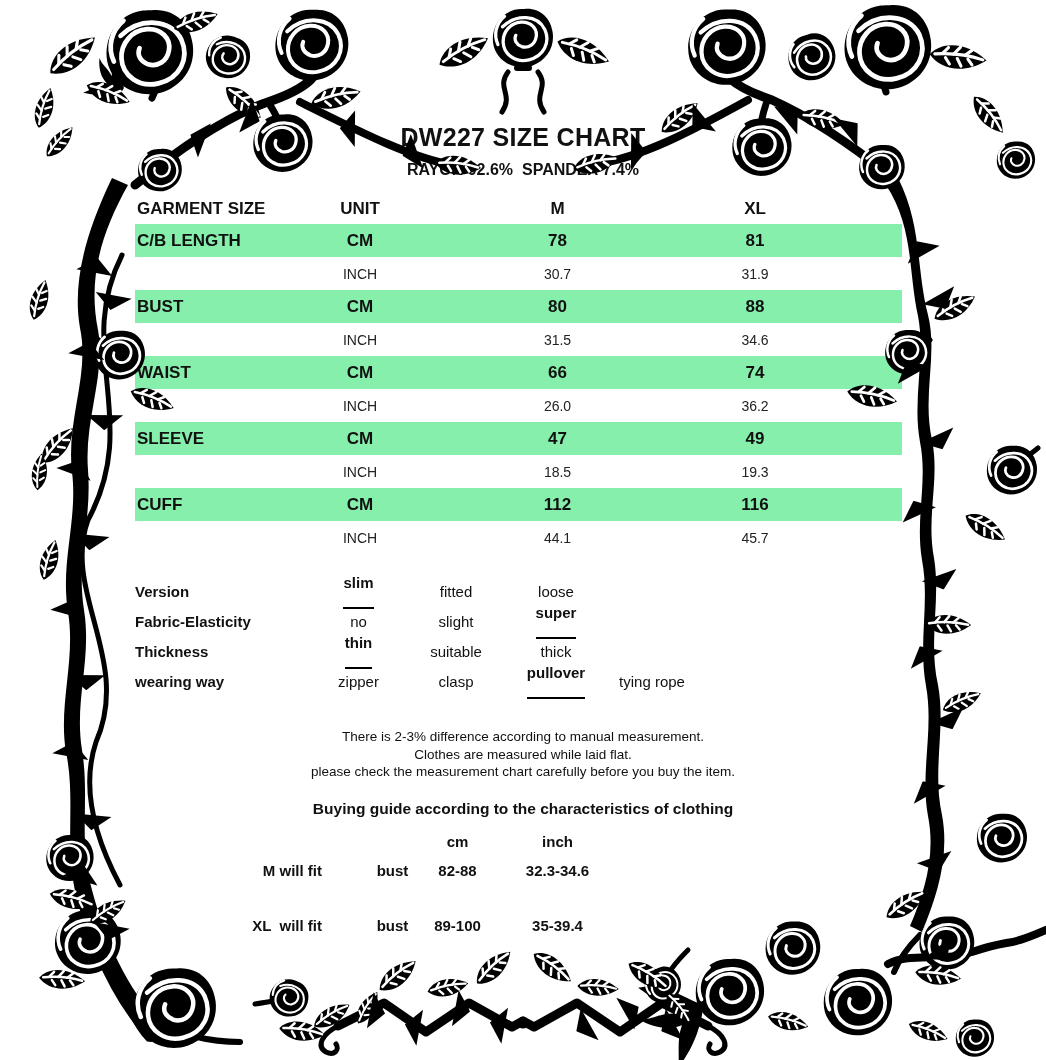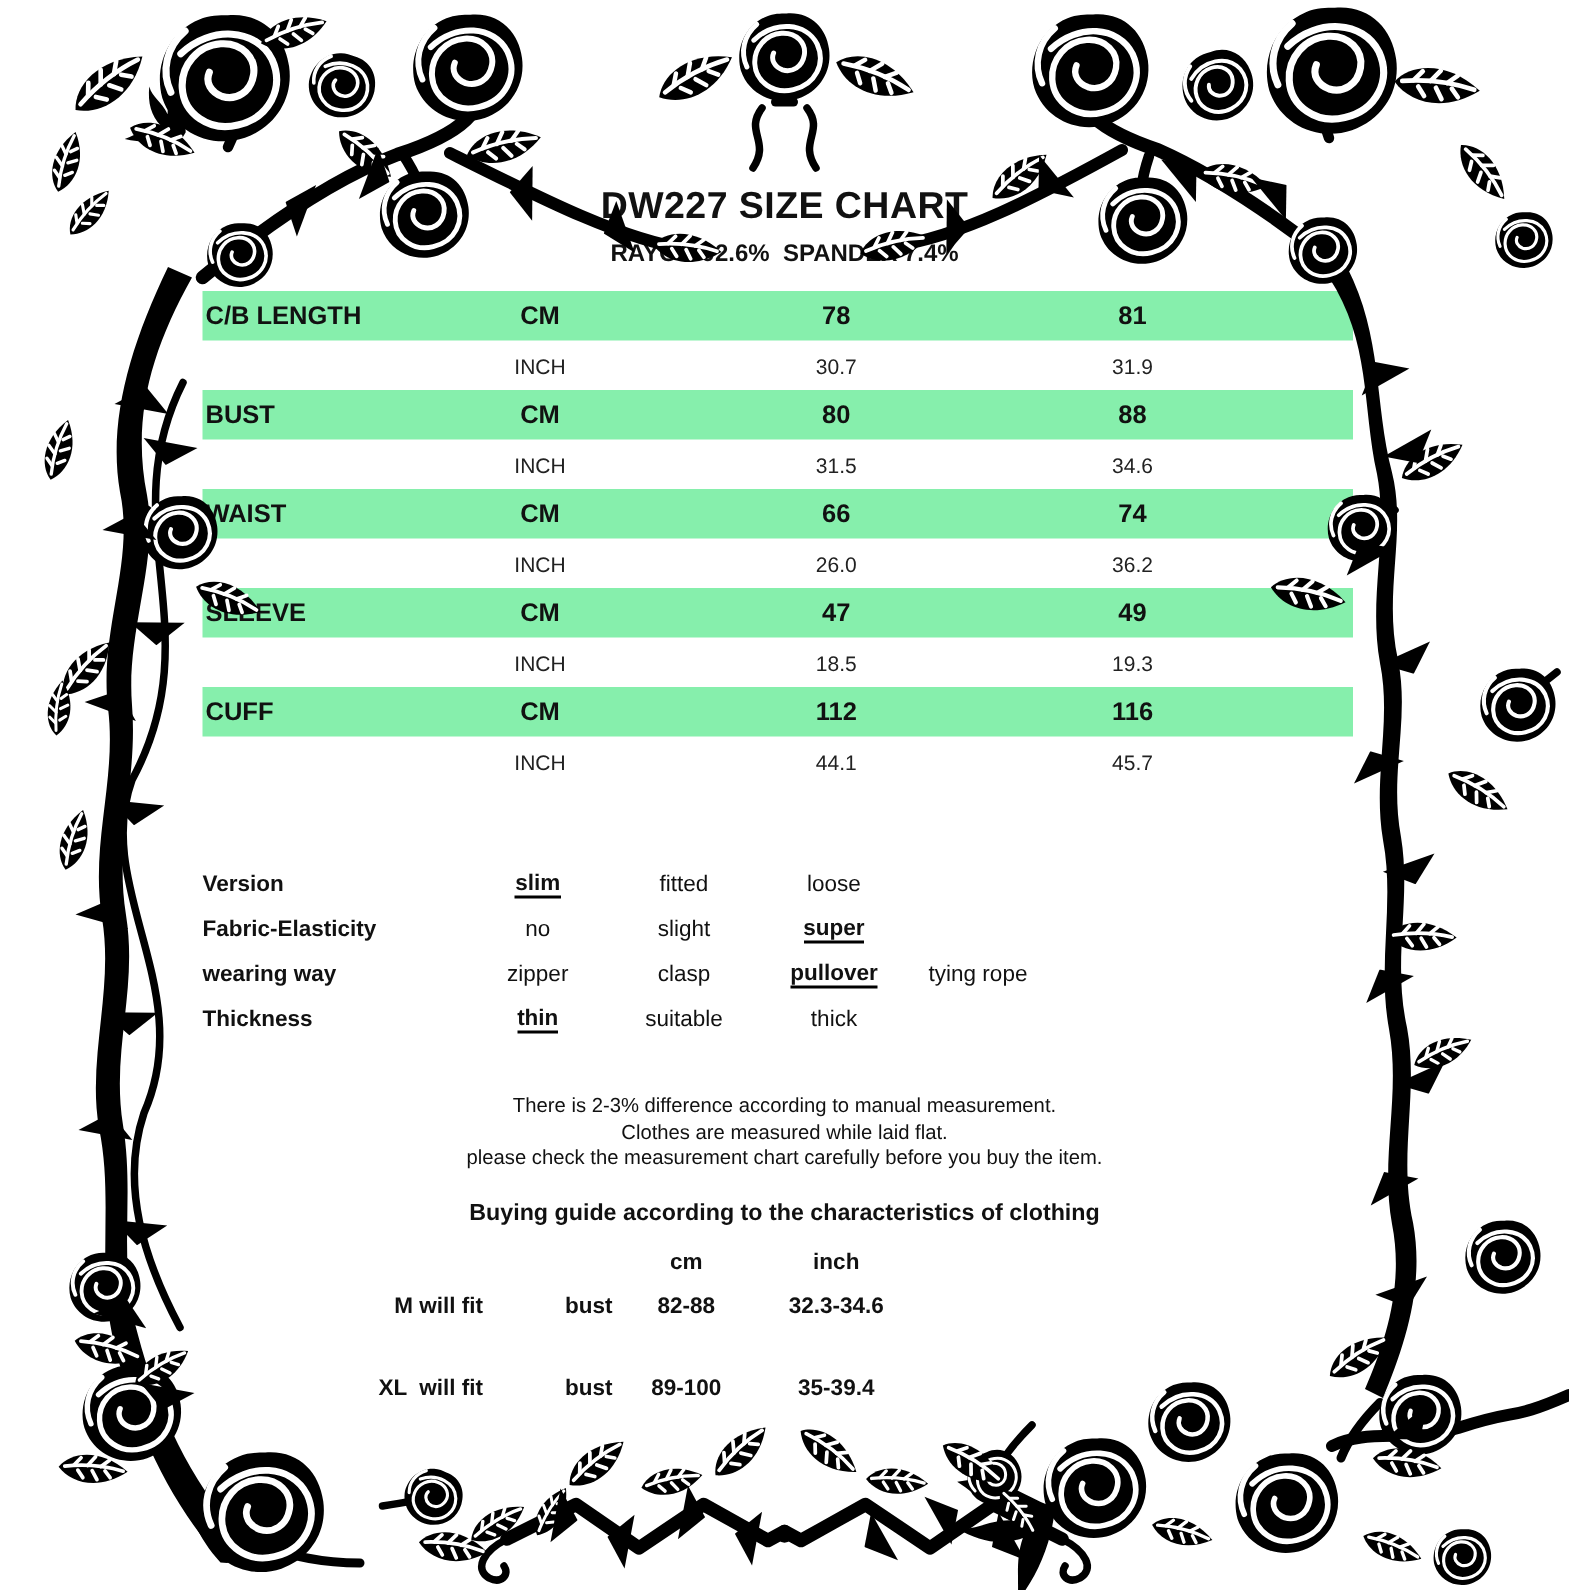--- a/index.html
+++ b/index.html
@@ -26,41 +26,48 @@
   .trow.cm { font-weight:700; }
   .trow.inch { font-size:14px; color:#222; }
   .trow .c { text-align:center; }
   .trow .c.label { text-align:left; padding-left:2px; white-space:nowrap; }
 
   .attrs { position:absolute; left:135px; top:574px; width:700px; font-size:15px; }
   .attr-row { display:grid; grid-template-columns:175px 97px 98px 102px 90px; height:30px; align-items:center; }
   .attr-label { text-align:left; font-weight:700; white-space:nowrap; }
   .attr-opt { text-align:center; white-space:nowrap; }
   .attr-opt span { display:inline-block; }
-  .attr-opt span.selected { font-weight:700; border-bottom:2px solid #000; padding-bottom:0px; }
+  .attr-opt span.selected { font-weight:700; border-bottom:2px solid #000; padding-bottom:16px; }
 
   .notes { position:absolute; top:728px; left:0; width:100%; text-align:center;
     font-size:13.5px; line-height:17.5px; color:#111; }
 
   .bg-heading { position:absolute; top:800px; left:0; width:100%; text-align:center;
     font-size:15.5px; font-weight:700; }
   .bg-table { position:absolute; left:135px; top:827px; width:560px; font-size:15px; font-weight:700; }
   .bg-row { display:grid; grid-template-columns:225px 65px 65px 135px; height:29px; align-items:center; }
   .bg-row.gap { margin-top:26px; }
   .bg-row .c { text-align:center; white-space:pre; }
   .bg-row .size { text-align:right; padding-right:38px; white-space:pre; }
 </style>
 </head>
 <body>
 
 <div class="content">
   <div class="page-title">DW227 SIZE CHART</div>
   <div class="page-subtitle">RAYON 92.6%  SPANDEX 7.4%</div>
 
   <div class="size-table">
+    <div class="trow header">
+      <div class="c label">GARMENT SIZE</div>
+      <div class="c">UNIT</div>
+      <div class="c">M</div>
+      <div class="c">XL</div>
+      <div class="c"></div>
+    </div>
     <div>
         <div class="trow cm shaded">
           <div class="c label">C/B LENGTH</div>
           <div class="c">CM</div>
           <div class="c">78</div>
           <div class="c">81</div>
           <div class="c"></div>
         </div>
         <div class="trow inch">
           <div class="c label"></div>
@@ -135,31 +142,31 @@
         <div class="attr-opt"><span>fitted</span></div>
         <div class="attr-opt"><span>loose</span></div>
       </div>
       <div class="attr-row">
         <div class="attr-label">Fabric-Elasticity</div>
         <div class="attr-opt"><span>no</span></div>
         <div class="attr-opt"><span>slight</span></div>
         <div class="attr-opt"><span class="selected">super</span></div>
       </div>
       <div class="attr-row">
+        <div class="attr-label">Thickness</div>
+        <div class="attr-opt"><span class="selected">thin</span></div>
+        <div class="attr-opt"><span>suitable</span></div>
+        <div class="attr-opt"><span>thick</span></div>
+      </div>
+      <div class="attr-row">
         <div class="attr-label">wearing way</div>
         <div class="attr-opt"><span>zipper</span></div>
         <div class="attr-opt"><span>clasp</span></div>
         <div class="attr-opt"><span class="selected">pullover</span></div>
         <div class="attr-opt"><span>tying rope</span></div>
-      </div>
-      <div class="attr-row">
-        <div class="attr-label">Thickness</div>
-        <div class="attr-opt"><span class="selected">thin</span></div>
-        <div class="attr-opt"><span>suitable</span></div>
-        <div class="attr-opt"><span>thick</span></div>
       </div>
     </div>
 
   <div class="notes">
       <div class="note-line">There is 2-3% difference according to manual measurement.</div>
       <div class="note-line">Clothes are measured while laid flat.</div>
       <div class="note-line">please check the measurement chart carefully before you buy the item.</div>
     </div>
 
   <div class="bg-heading">Buying guide according to the characteristics of clothing</div>

